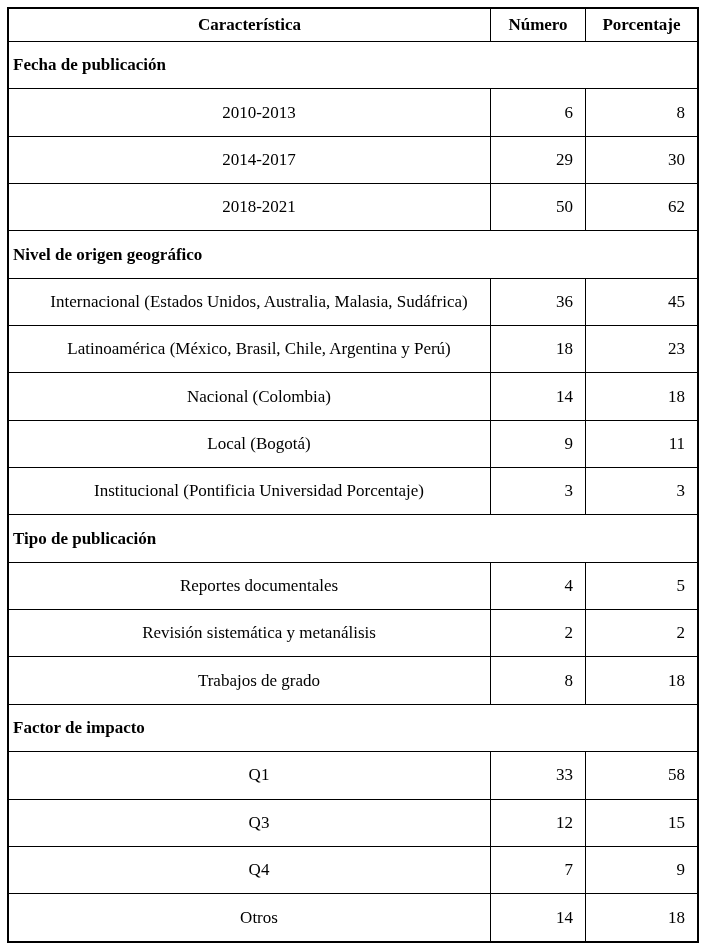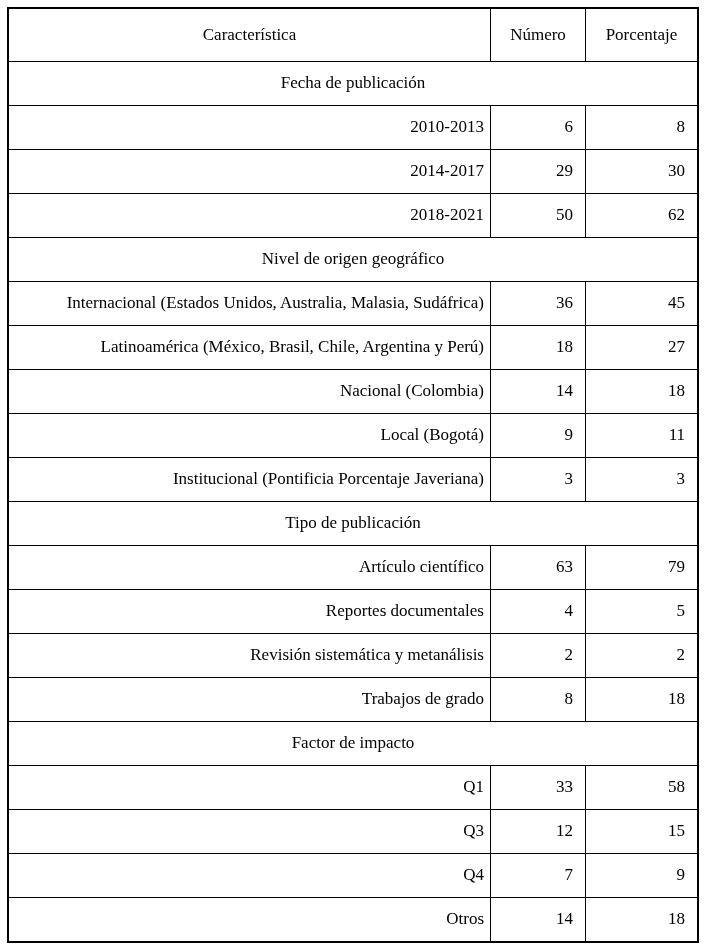--- a/index.html
+++ b/index.html
@@ -27,31 +27,30 @@
   table.char-table td {
     border: 1px solid #000000;
     vertical-align: middle;
     overflow: hidden;
     white-space: nowrap;
   }
   th.col-label { width: auto; }
   th.col-num  { width: 86px; }
   th.col-pct  { width: 103px; }
   table.char-table th {
-    font-weight: normal;
-    text-align: center;
-    padding: 16px 4px;
-  }
-  td.section-title {
-    font-weight: normal;
+    font-weight: bold;
     text-align: center;
     padding: 6px 4px;
   }
+  td.section-title {
+    font-weight: bold;
+    padding: 6px 4px;
+  }
   td.cell-label {
-    text-align: right;
+    text-align: center;
     padding: 6px 6px 6px 25px;
   }
   td.cell-num {
     text-align: right;
     padding: 6px 12px 6px 4px;
   }
 </style>
 </head>
 <body>
 
@@ -86,44 +85,39 @@
         <td colspan="3" class="section-title">Nivel de origen geográfico</td>
       </tr>
       <tr>
         <td class="cell-label">Internacional (Estados Unidos, Australia, Malasia, Sudáfrica)</td>
         <td class="cell-num">36</td>
         <td class="cell-num">45</td>
       </tr>
       <tr>
         <td class="cell-label">Latinoamérica (México, Brasil, Chile, Argentina y Perú)</td>
         <td class="cell-num">18</td>
-        <td class="cell-num">27</td>
+        <td class="cell-num">23</td>
       </tr>
       <tr>
         <td class="cell-label">Nacional (Colombia)</td>
         <td class="cell-num">14</td>
         <td class="cell-num">18</td>
       </tr>
       <tr>
         <td class="cell-label">Local (Bogotá)</td>
         <td class="cell-num">9</td>
         <td class="cell-num">11</td>
       </tr>
       <tr>
-        <td class="cell-label">Institucional (Pontificia Porcentaje Javeriana)</td>
+        <td class="cell-label">Institucional (Pontificia Universidad Porcentaje)</td>
         <td class="cell-num">3</td>
         <td class="cell-num">3</td>
       </tr>
       <tr>
         <td colspan="3" class="section-title">Tipo de publicación</td>
-      </tr>
-      <tr>
-        <td class="cell-label">Artículo científico</td>
-        <td class="cell-num">63</td>
-        <td class="cell-num">79</td>
       </tr>
       <tr>
         <td class="cell-label">Reportes documentales</td>
         <td class="cell-num">4</td>
         <td class="cell-num">5</td>
       </tr>
       <tr>
         <td class="cell-label">Revisión sistemática y metanálisis</td>
         <td class="cell-num">2</td>
         <td class="cell-num">2</td>

